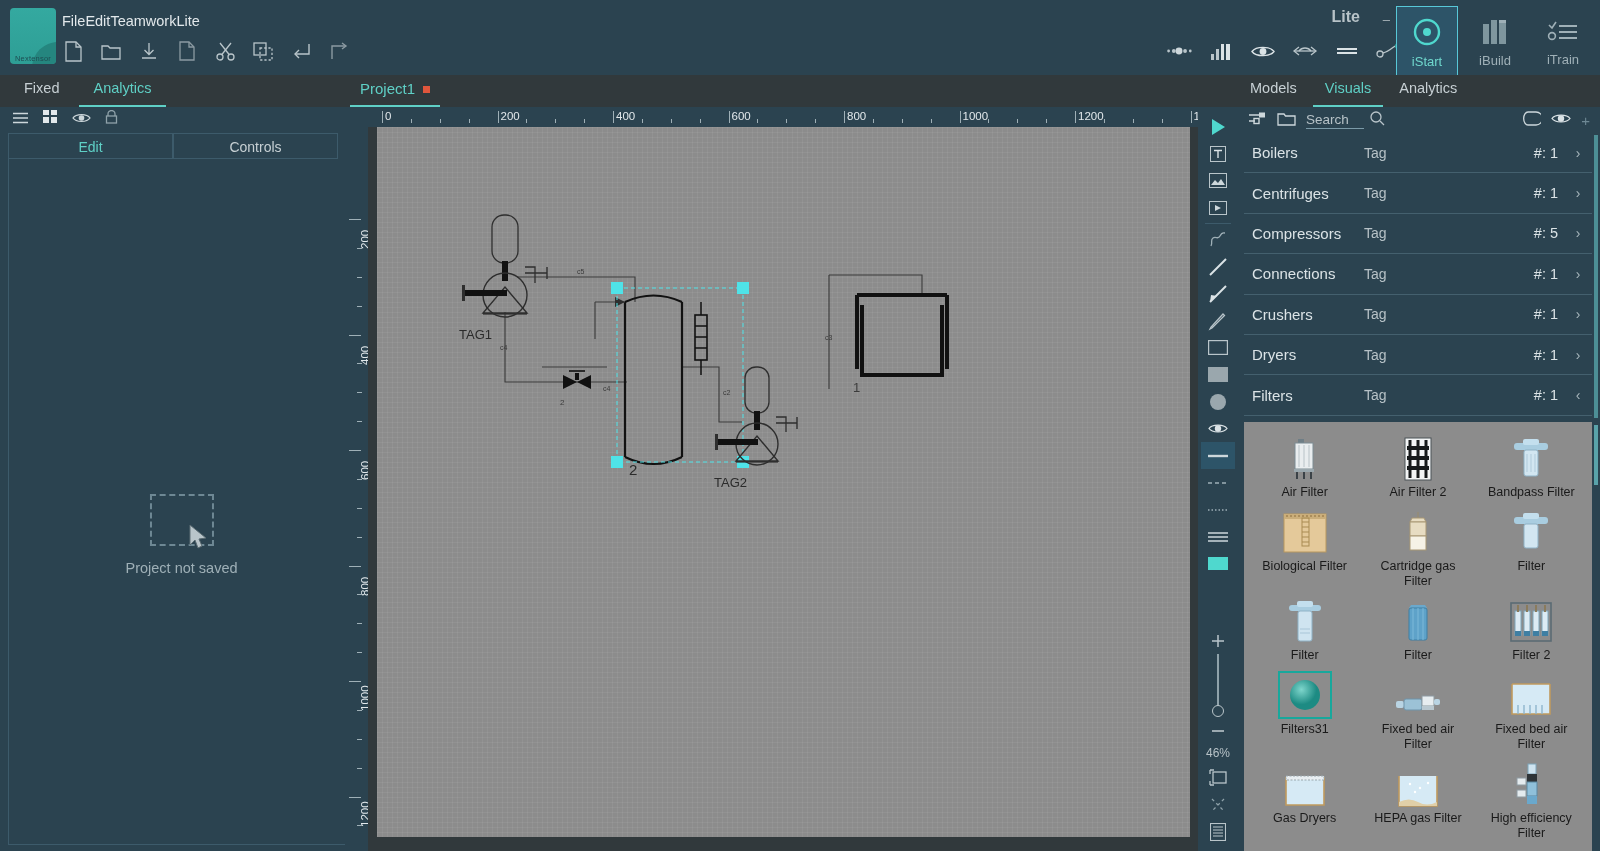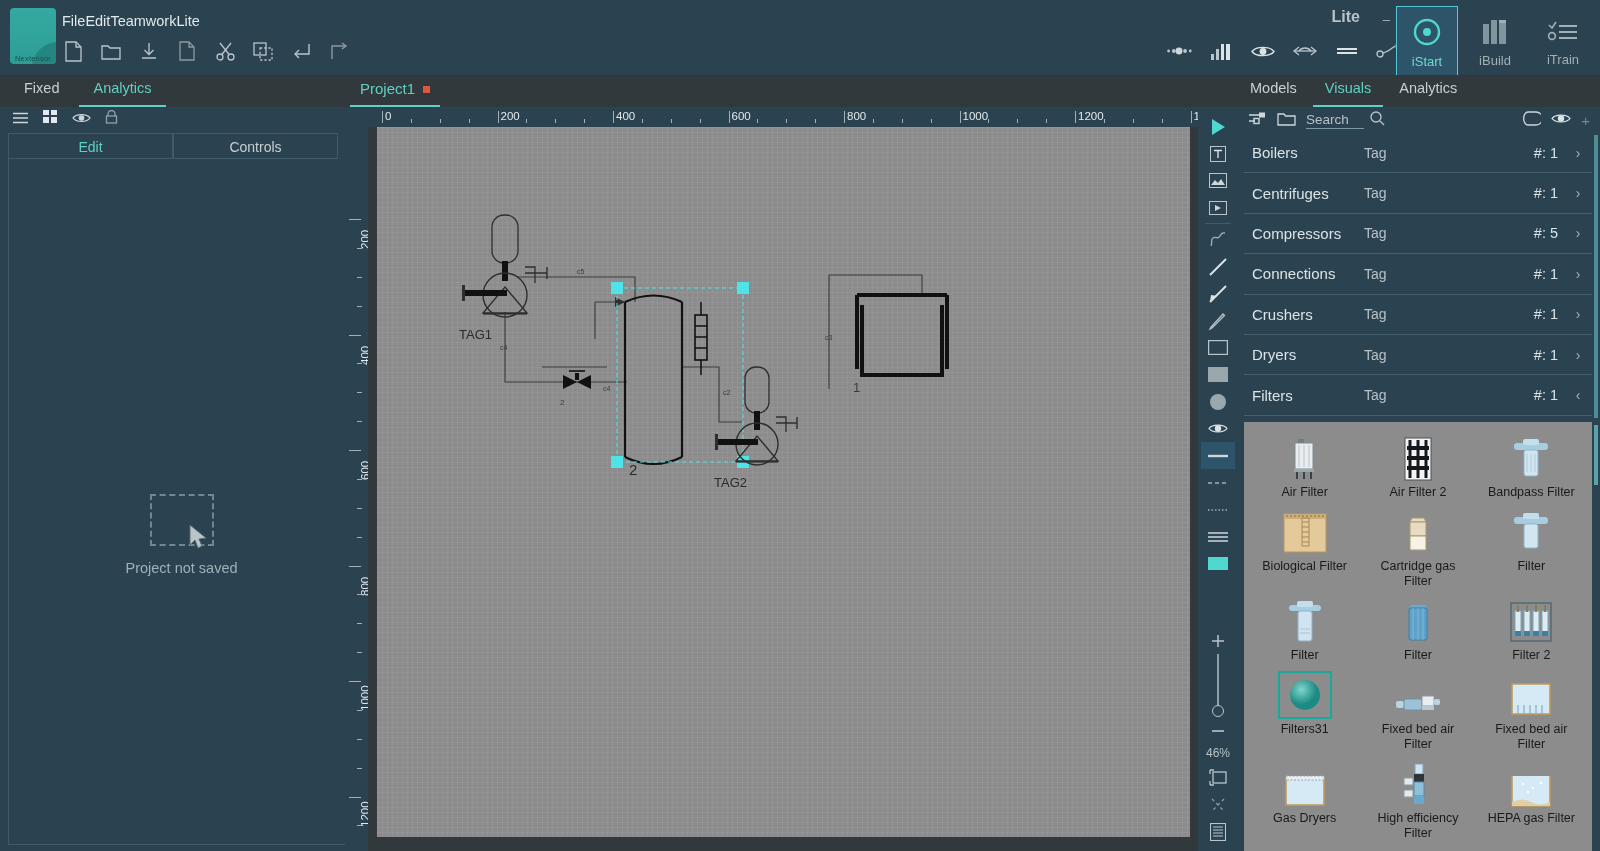--- a/index.html
+++ b/index.html
@@ -974,43 +974,43 @@
           <div class="gthumb">
             <svg width="44" height="34" viewBox="0 0 44 34">
               <path d="M3 3v28h38V3" fill="#d6eaf5" stroke="#c09a5e" stroke-width="1.6"></path>
               <rect x="3" y="2" width="38" height="4" fill="#e8eef2" stroke="#9aa7ad" stroke-dasharray="2 1.5"></rect>
             </svg>
           </div>
           <div class="glabel">Gas Dryers</div>
         </div>
         <div class="gitem">
           <div class="gthumb">
-            <svg width="34" height="46" viewBox="0 0 34 46">
-              <rect x="14" y="2" width="8" height="10" fill="#cfe4f0" stroke="#7fa5ba"></rect>
-              <rect x="13" y="12" width="10" height="8" fill="#2e3438"></rect>
-              <rect x="13" y="20" width="10" height="14" fill="#8fc0da" stroke="#5b87a0"></rect>
-              <rect x="13" y="34" width="10" height="8" fill="#6aa8cc"></rect>
-              <rect x="3" y="16" width="9" height="7" fill="#e4ebee" stroke="#8d9aa1"></rect>
-              <rect x="3" y="28" width="9" height="7" fill="#e4ebee" stroke="#8d9aa1"></rect>
-            </svg>
-          </div>
-          <div class="glabel">High efficiency Filter</div>
-        </div>
-        <div class="gitem">
-          <div class="gthumb">
             <svg width="44" height="34" viewBox="0 0 44 34">
               <path d="M3 2v30h38V2" fill="#d6eaf5" stroke="#c09a5e" stroke-width="1.6"></path>
               <path d="M3 28q10 -5 19 0t19 0v4H3z" fill="#e0cfa8"></path>
               <g fill="#fff">
                 <circle cx="14" cy="10" r="1.2"></circle>
                 <circle cx="24" cy="14" r="1.2"></circle>
                 <circle cx="32" cy="9" r="1.2"></circle>
                 <circle cx="19" cy="18" r="1.2"></circle>
               </g>
             </svg>
           </div>
           <div class="glabel">HEPA gas Filter</div>
         </div>
+        <div class="gitem">
+          <div class="gthumb">
+            <svg width="34" height="46" viewBox="0 0 34 46">
+              <rect x="14" y="2" width="8" height="10" fill="#cfe4f0" stroke="#7fa5ba"></rect>
+              <rect x="13" y="12" width="10" height="8" fill="#2e3438"></rect>
+              <rect x="13" y="20" width="10" height="14" fill="#8fc0da" stroke="#5b87a0"></rect>
+              <rect x="13" y="34" width="10" height="8" fill="#6aa8cc"></rect>
+              <rect x="3" y="16" width="9" height="7" fill="#e4ebee" stroke="#8d9aa1"></rect>
+              <rect x="3" y="28" width="9" height="7" fill="#e4ebee" stroke="#8d9aa1"></rect>
+            </svg>
+          </div>
+          <div class="glabel">High efficiency Filter</div>
+        </div>
       </div>
     <div class="rp-grid-scroll"></div>
   </div>
 
 </div>
 
 </body></html>

